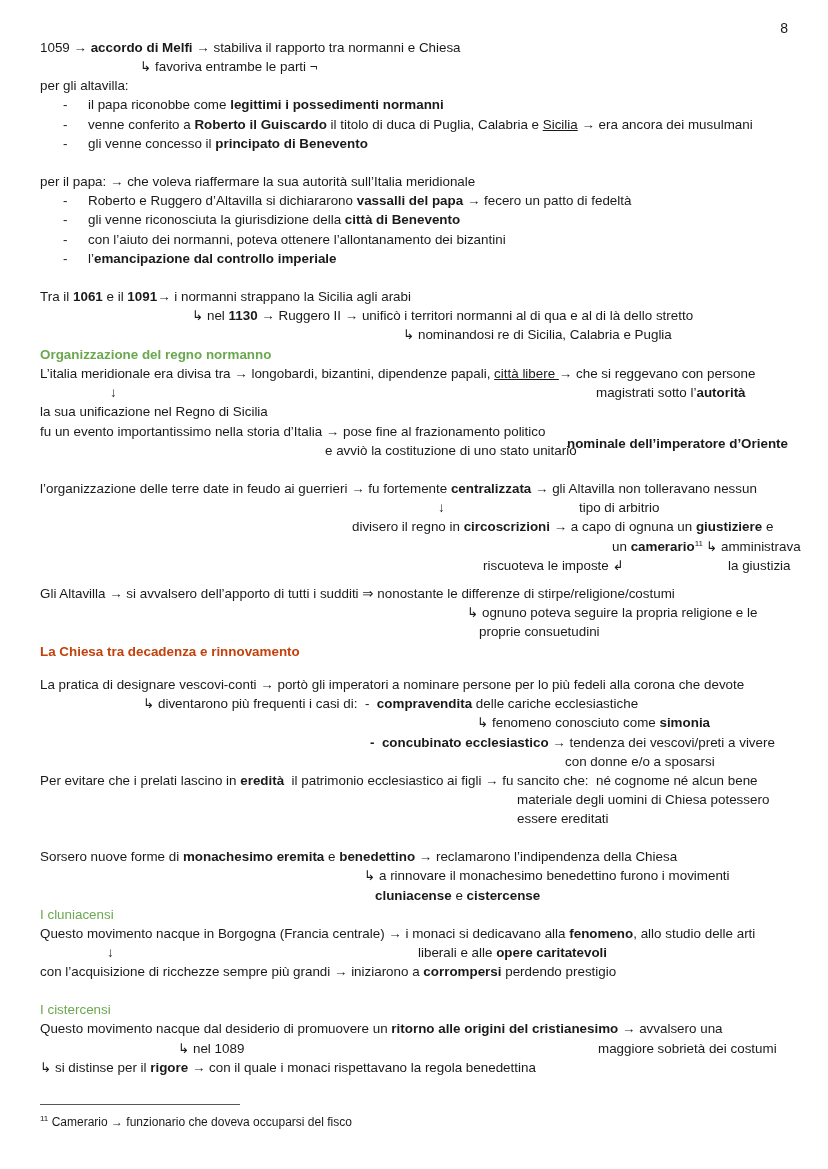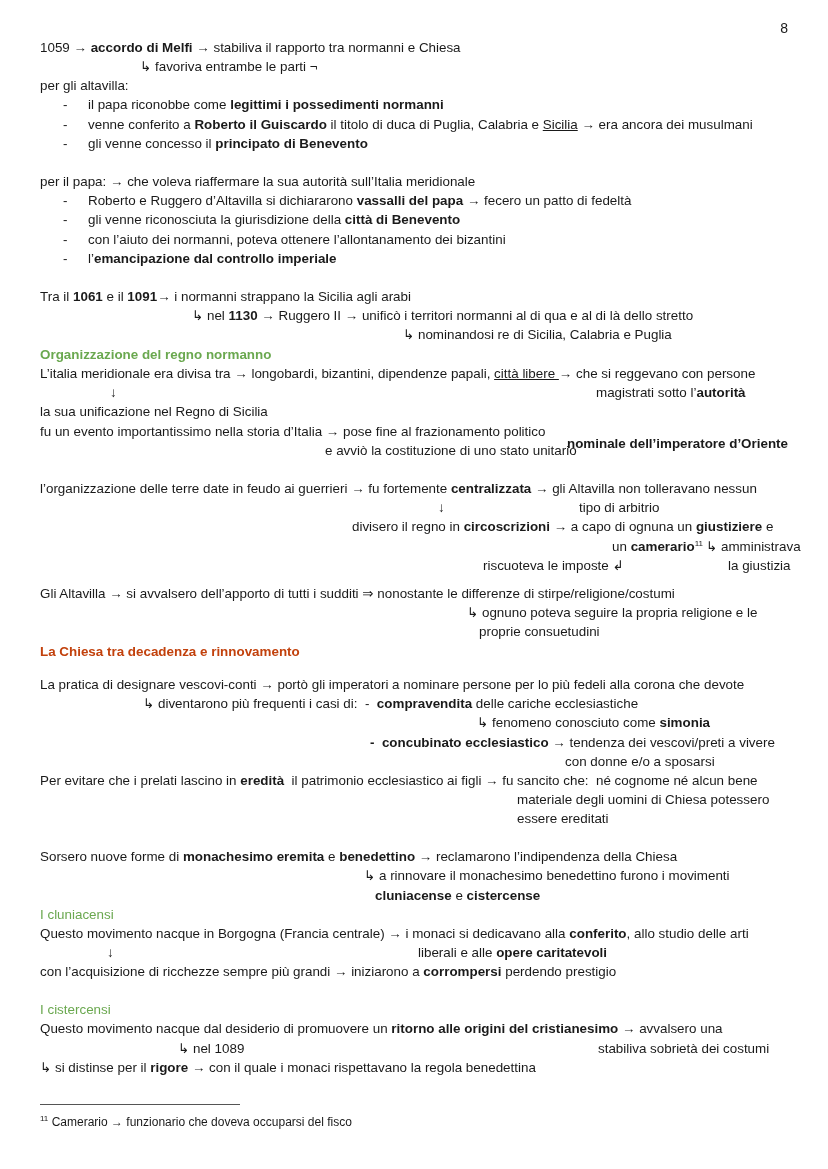--- a/index.html
+++ b/index.html
@@ -210,21 +210,21 @@
     <span>a rinnovare il monachesimo benedettino furono i movimenti</span>
   </div>
   <div class="ln" style="left:375px; top:888px;">
     <b>cluniacense</b><span> e </span><b>cistercense</b>
   </div>
 
   <div class="ln green" style="left:40px; top:907px;">I cluniacensi</div>
   <div class="ln" style="left:40px; top:926px;">
     <span>Questo movimento nacque in Borgogna (Francia centrale)</span>
     <span>→</span>
-    <span>i monaci si dedicavano alla </span><b>conferito</b><span>, allo studio delle arti</span>
+    <span>i monaci si dedicavano alla </span><b>fenomeno</b><span>, allo studio delle arti</span>
   </div>
   <div class="ln" style="left:107px; top:945px;">↓</div>
   <div class="ln" style="left:418px; top:945px;">
     <span>liberali e alle </span><b>opere caritatevoli</b>
   </div>
   <div class="ln" style="left:40px; top:964px;">
     <span>con l’acquisizione di ricchezze sempre più grandi</span>
     <span>→</span>
     <span>iniziarono a </span><b>corrompersi</b><span> perdendo prestigio</span>
   </div>
@@ -232,21 +232,21 @@
   <div class="ln green" style="left:40px; top:1002px;">I cistercensi</div>
   <div class="ln" style="left:40px; top:1021px;">
     <span>Questo movimento nacque dal desiderio di promuovere un </span><b>ritorno alle origini del cristianesimo</b>
     <span>→</span>
     <span>avvalsero una</span>
   </div>
   <div class="ln" style="left:178px; top:1041px;">
     <span>↳</span>
     <span>nel 1089</span>
   </div>
-  <div class="ln" style="left:598px; top:1041px;">stabiliva sobrietà dei costumi</div>
+  <div class="ln" style="left:598px; top:1041px;">maggiore sobrietà dei costumi</div>
   <div class="ln" style="left:40px; top:1060px;">
     <span>↳</span>
     <span>si distinse per il </span><b>rigore</b>
     <span>→</span>
     <span>con il quale i monaci rispettavano la regola benedettina</span>
   </div>
 
   <div class="fn-rule"></div>
   <div class="ln fn" style="left:40px; top:1114px;">
     <sup>11</sup>

